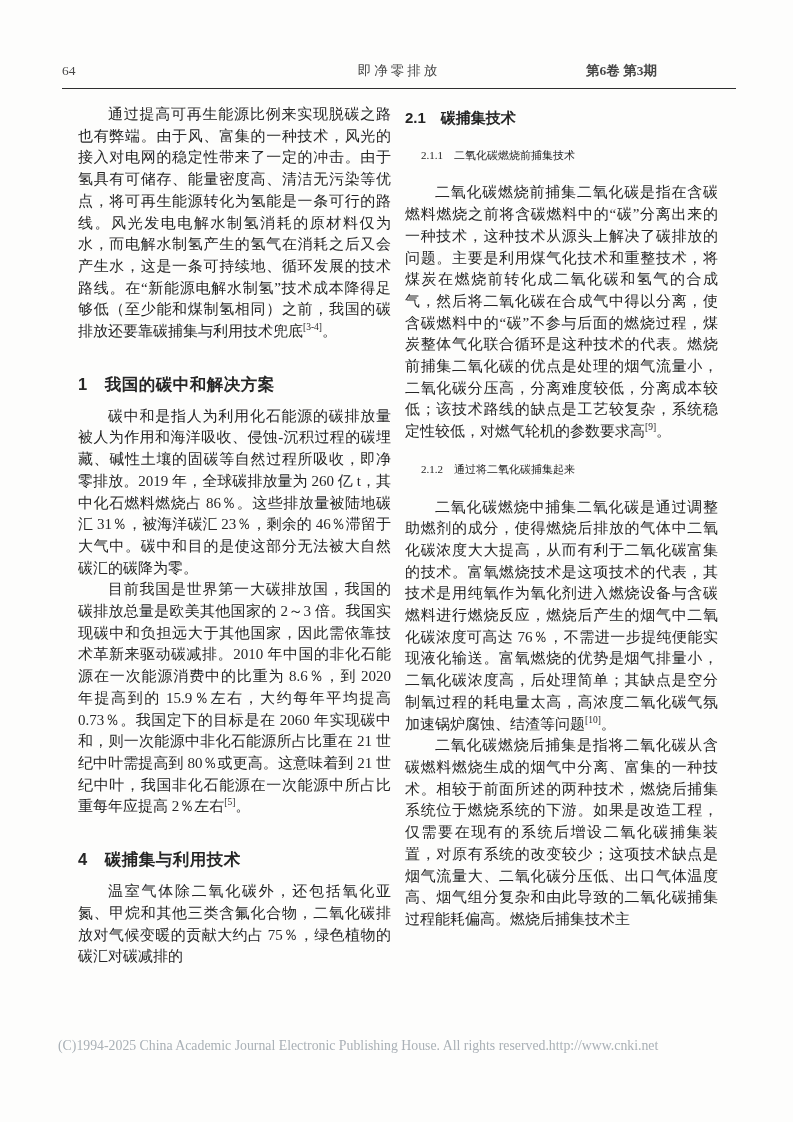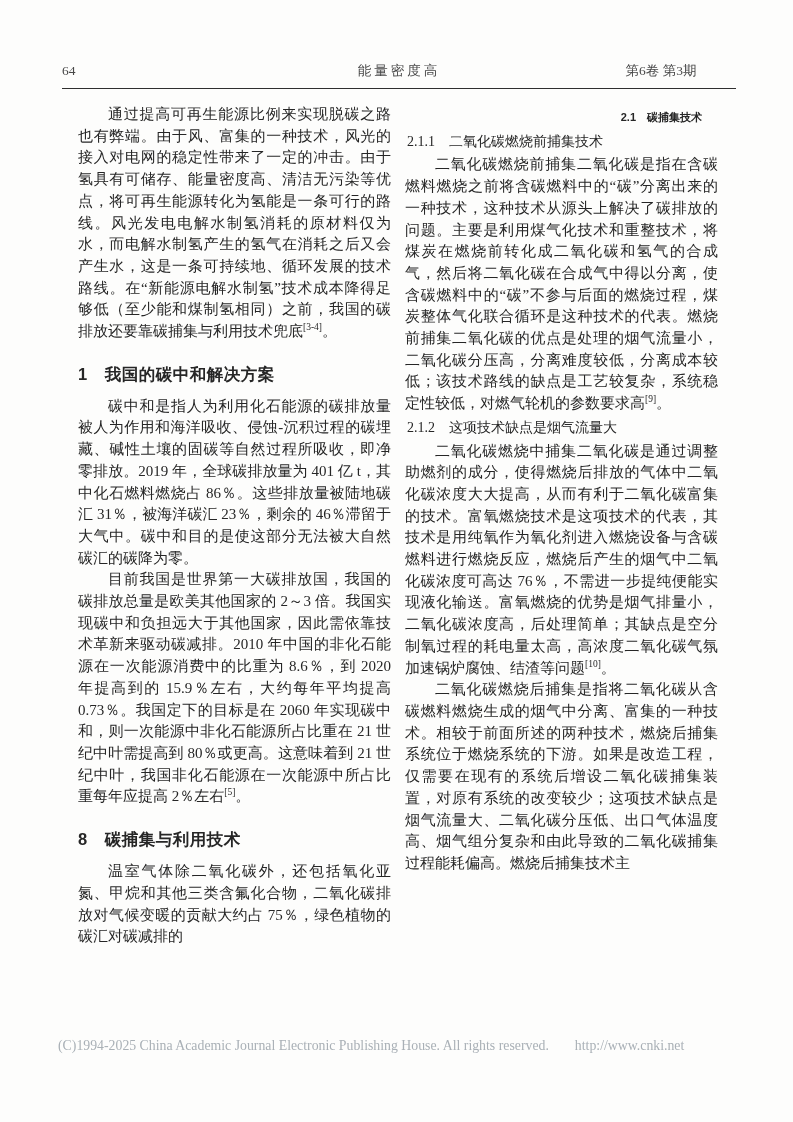--- a/index.html
+++ b/index.html
@@ -10,97 +10,97 @@
     color:#262626;
     padding-left:32px;
   }
   
   .header {
     position:absolute; left:62px; top:62px; width:674px;
     display:flex; align-items:baseline;
     font-size:13.5px; color:#474747;
   }
   .header .side { width:150px; }
-  .header .right { text-align:center; }
+  .header .right { text-align:left;font-weight:bold; }
   .header .center { flex:1; text-align:center; letter-spacing:3px; }
   .rule {
     position:absolute; left:62px; top:88px; width:674px;
     border-top:1.5px solid #2f2f2f; height:0;
   }
   
   .columns {
     position:absolute; left:78px; top:104px; width:640px;
     display:flex; gap:14px;
   }
   .col {
     width:313px; font-size:15px; line-height:21.7px;
     text-align:justify; text-justify:inter-ideograph;
   }
   p.body { margin:0; }
   .ind { text-indent:2em; }
   .sec-h {
     font-family:"Liberation Sans","DejaVu Sans",sans-serif;
     font-weight:700; font-size:16.5px; line-height:22px;
-    margin:20px 0 11px; letter-spacing:0.5px; text-align:left;
+    margin:30px 0 11px; letter-spacing:0.5px; text-align:left;
   }
   .sub-h {
     font-family:"Liberation Sans","DejaVu Sans",sans-serif;
-    font-weight:700; font-size:11px; line-height:21.7px;
-    margin:3px 16px 2px; text-align:right;
+    font-weight:700; font-size:15px; line-height:21.7px;
+    margin:3px 0 2px; text-align:left;
   }
   .subsub-h {
-    font-weight:400; font-size:14px; line-height:21.7px;
-    margin:2px; text-align:left;
+    font-weight:400; font-size:11px; line-height:21.7px;
+    margin:16px; text-align:left;
   }
   sup.ref { font-size:9.5px; line-height:0; }
   .footer {
     position:absolute; left:58px; top:1038px; width:690px;
     font-size:13.8px; color:#a9b0b6; white-space:nowrap;
   }
-  .footer .url { margin-left:26px; }
+  .footer .url { }
 </style>
 </head>
 <body>
 
 <div class="page">
 
   <div class="header">
     <span class="side">64</span>
-    <span class="center">能量密度高</span>
+    <span class="center">即净零排放</span>
     <span class="side right">第6卷 第3期</span>
   </div>
   <div class="rule"></div>
 
   <div class="columns">
 
     <section class="col">
       <p class="body ind"><span>通过提高可再生能源比例来实现脱碳之路也有弊端。由于风、富集的一种技术，风光的接入对电网的稳定性带来了一定的冲击。由于氢具有可储存、能量密度高、清洁无污染等优点，将可再生能源转化为氢能是一条可行的路线。风光发电电解水制氢消耗的原材料仅为水，而电解水制氢产生的氢气在消耗之后又会产生水，这是一条可持续地、循环发展的技术路线。在“新能源电解水制氢”技术成本降得足够低（至少能和煤制氢相同）之前，我国的碳排放还要靠碳捕集与利用技术兜底</span><sup class="ref">[3-4]</sup><span>。</span></p>
 
       <h2 class="sec-h">1　我国的碳中和解决方案</h2>
 
-      <p class="body ind">碳中和是指人为利用化石能源的碳排放量被人为作用和海洋吸收、侵蚀-沉积过程的碳埋藏、碱性土壤的固碳等自然过程所吸收，即净零排放。2019 年，全球碳排放量为 401 亿 t，其中化石燃料燃烧占 86％。这些排放量被陆地碳汇 31％，被海洋碳汇 23％，剩余的 46％滞留于大气中。碳中和目的是使这部分无法被大自然碳汇的碳降为零。</p>
+      <p class="body ind">碳中和是指人为利用化石能源的碳排放量被人为作用和海洋吸收、侵蚀-沉积过程的碳埋藏、碱性土壤的固碳等自然过程所吸收，即净零排放。2019 年，全球碳排放量为 260 亿 t，其中化石燃料燃烧占 86％。这些排放量被陆地碳汇 31％，被海洋碳汇 23％，剩余的 46％滞留于大气中。碳中和目的是使这部分无法被大自然碳汇的碳降为零。</p>
 
       <p class="body ind"><span>目前我国是世界第一大碳排放国，我国的碳排放总量是欧美其他国家的 2～3 倍。我国实现碳中和负担远大于其他国家，因此需依靠技术革新来驱动碳减排。2010 年中国的非化石能源在一次能源消费中的比重为 8.6％，到 2020 年提高到的 15.9％左右，大约每年平均提高 0.73％。我国定下的目标是在 2060 年实现碳中和，则一次能源中非化石能源所占比重在 21 世纪中叶需提高到 80％或更高。这意味着到 21 世纪中叶，我国非化石能源在一次能源中所占比重每年应提高 2％左右</span><sup class="ref">[5]</sup><span>。</span></p>
 
 
-      <h2 class="sec-h">8　碳捕集与利用技术</h2>
+      <h2 class="sec-h">4　碳捕集与利用技术</h2>
 
       <p class="body ind">温室气体除二氧化碳外，还包括氧化亚氮、甲烷和其他三类含氟化合物，二氧化碳排放对气候变暖的贡献大约占 75％，绿色植物的碳汇对碳减排的</p>
     </section>
 
     <section class="col">
 
       <h3 class="sub-h">2.1　碳捕集技术</h3>
 
 
       <h4 class="subsub-h">2.1.1　二氧化碳燃烧前捕集技术</h4>
 
       <p class="body ind"><span>二氧化碳燃烧前捕集二氧化碳是指在含碳燃料燃烧之前将含碳燃料中的“碳”分离出来的一种技术，这种技术从源头上解决了碳排放的问题。主要是利用煤气化技术和重整技术，将煤炭在燃烧前转化成二氧化碳和氢气的合成气，然后将二氧化碳在合成气中得以分离，使含碳燃料中的“碳”不参与后面的燃烧过程，煤炭整体气化联合循环是这种技术的代表。燃烧前捕集二氧化碳的优点是处理的烟气流量小，二氧化碳分压高，分离难度较低，分离成本较低；该技术路线的缺点是工艺较复杂，系统稳定性较低，对燃气轮机的参数要求高</span><sup class="ref">[9]</sup><span>。</span></p>
 
-      <h4 class="subsub-h">2.1.2　这项技术缺点是烟气流量大</h4>
+      <h4 class="subsub-h">2.1.2　通过将二氧化碳捕集起来</h4>
 
       <p class="body ind"><span>二氧化碳燃烧中捕集二氧化碳是通过调整助燃剂的成分，使得燃烧后排放的气体中二氧化碳浓度大大提高，从而有利于二氧化碳富集的技术。富氧燃烧技术是这项技术的代表，其技术是用纯氧作为氧化剂进入燃烧设备与含碳燃料进行燃烧反应，燃烧后产生的烟气中二氧化碳浓度可高达 76％，不需进一步提纯便能实现液化输送。富氧燃烧的优势是烟气排量小，二氧化碳浓度高，后处理简单；其缺点是空分制氧过程的耗电量太高，高浓度二氧化碳气氛加速锅炉腐蚀、结渣等问题</span><sup class="ref">[10]</sup><span>。</span></p>
 
 
       <p class="body ind">二氧化碳燃烧后捕集是指将二氧化碳从含碳燃料燃烧生成的烟气中分离、富集的一种技术。相较于前面所述的两种技术，燃烧后捕集系统位于燃烧系统的下游。如果是改造工程，仅需要在现有的系统后增设二氧化碳捕集装置，对原有系统的改变较少；这项技术缺点是烟气流量大、二氧化碳分压低、出口气体温度高、烟气组分复杂和由此导致的二氧化碳捕集过程能耗偏高。燃烧后捕集技术主</p>
     </section>
 
   </div>
 
   <div class="footer">

